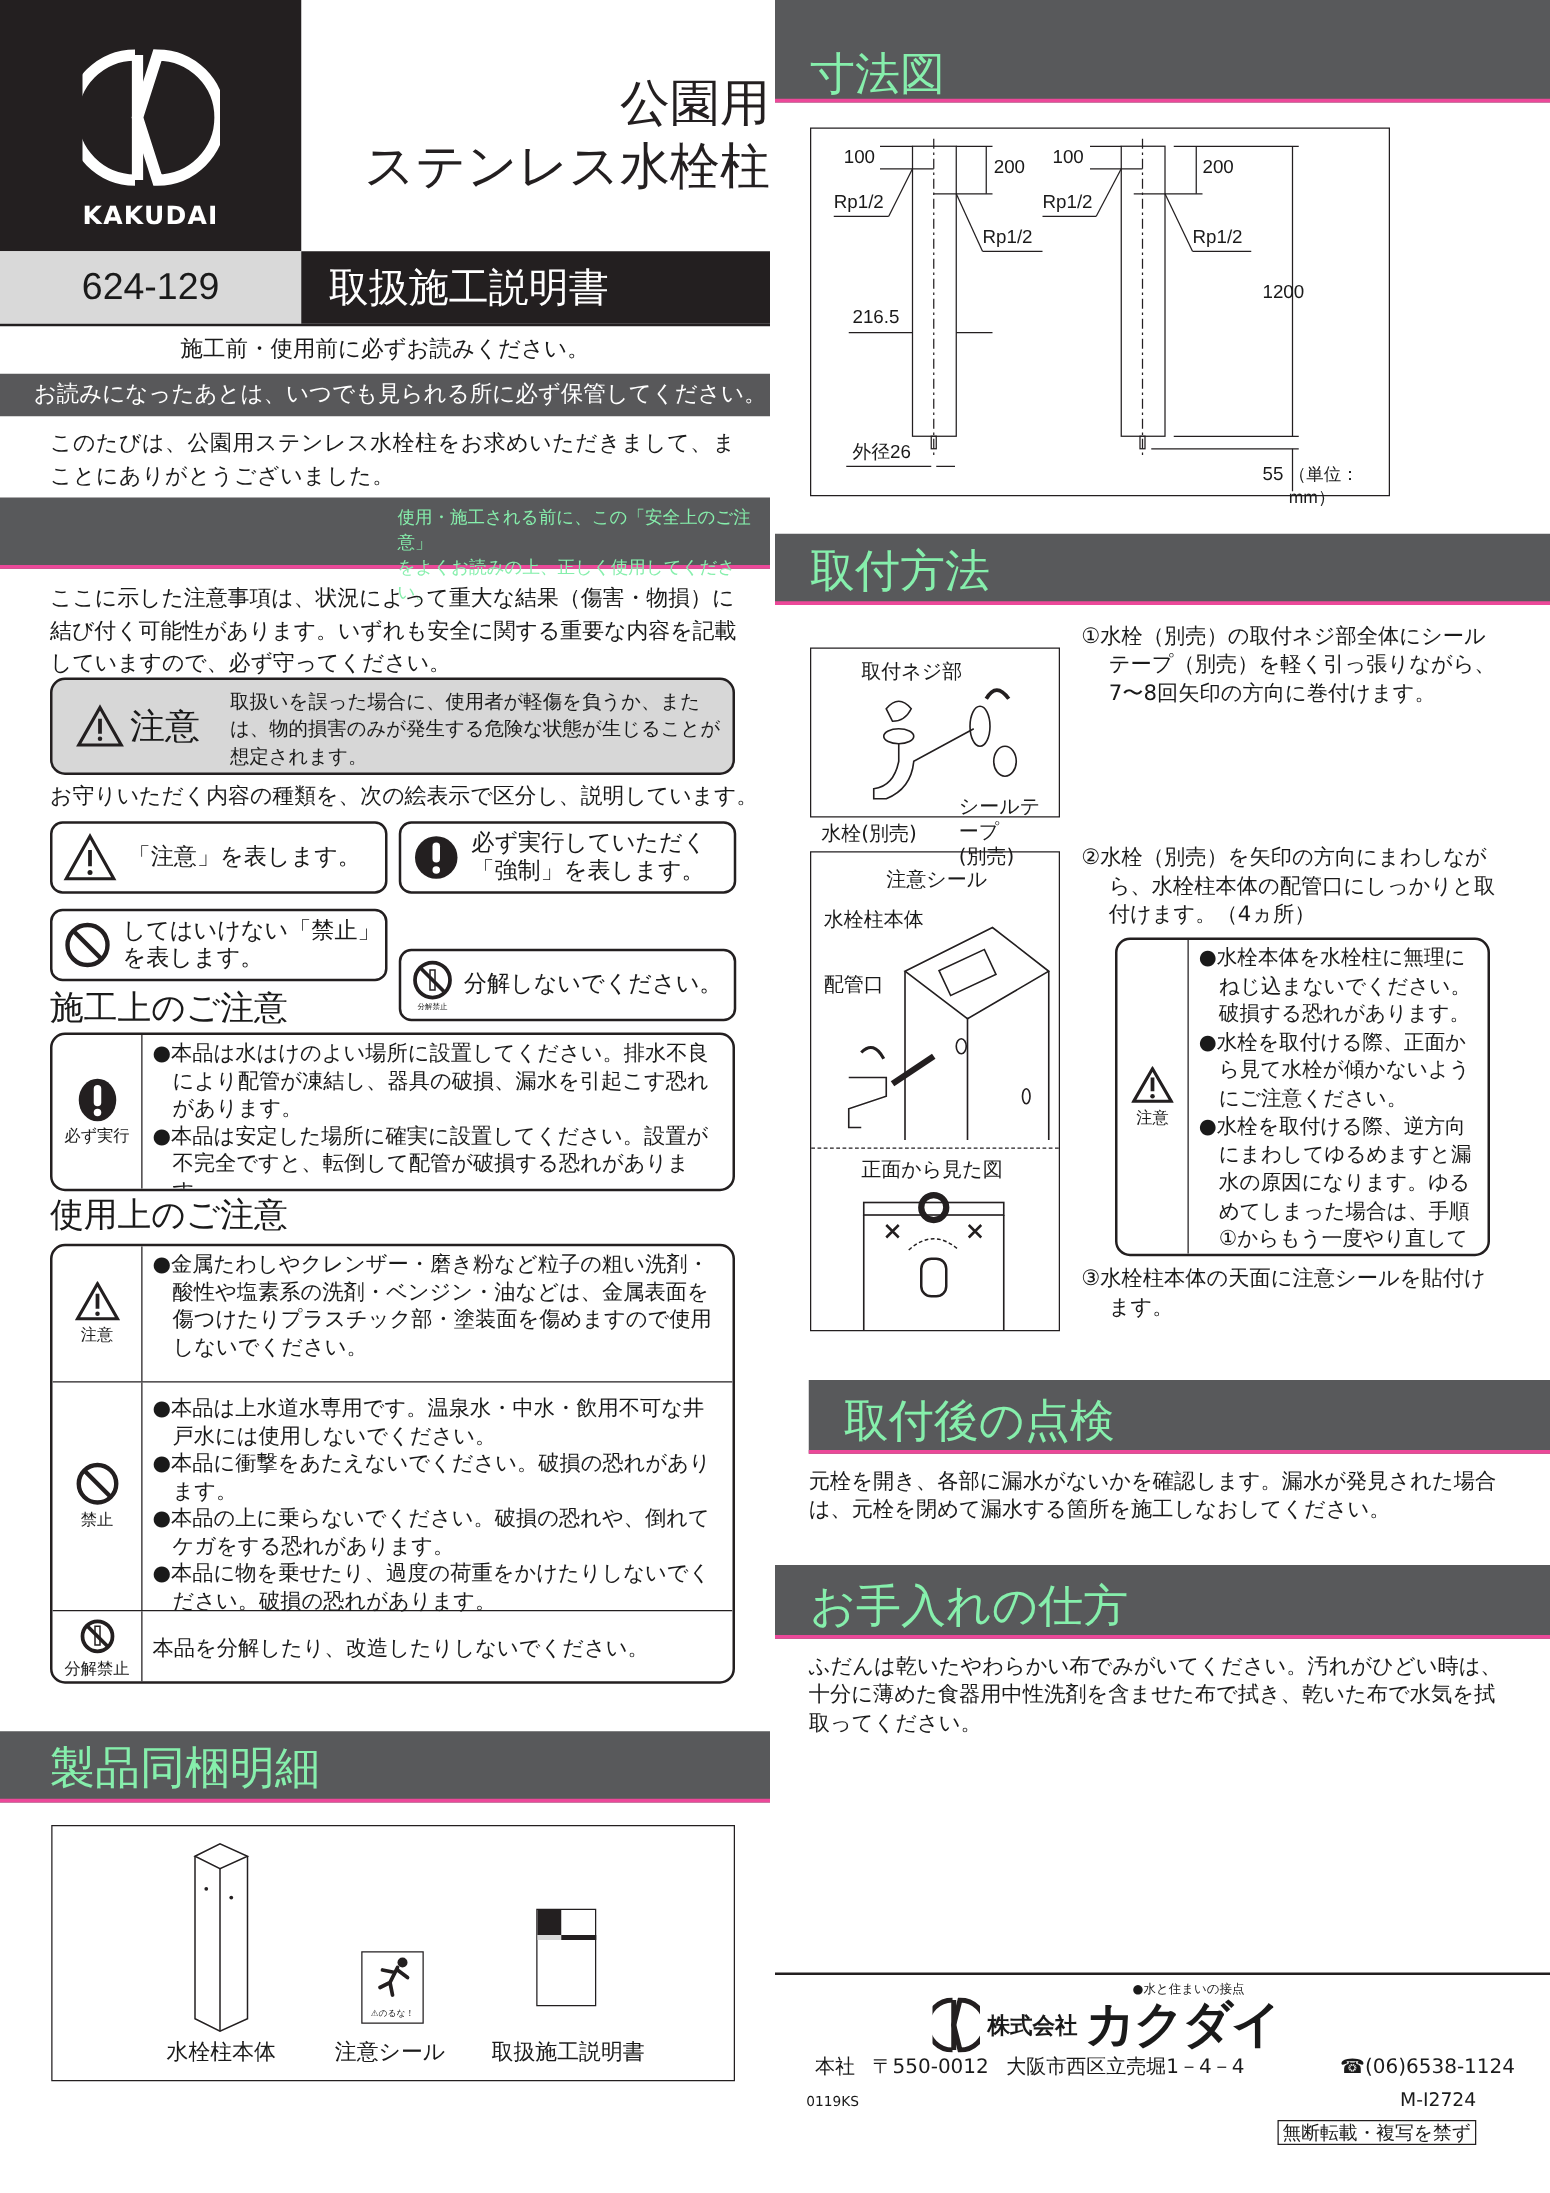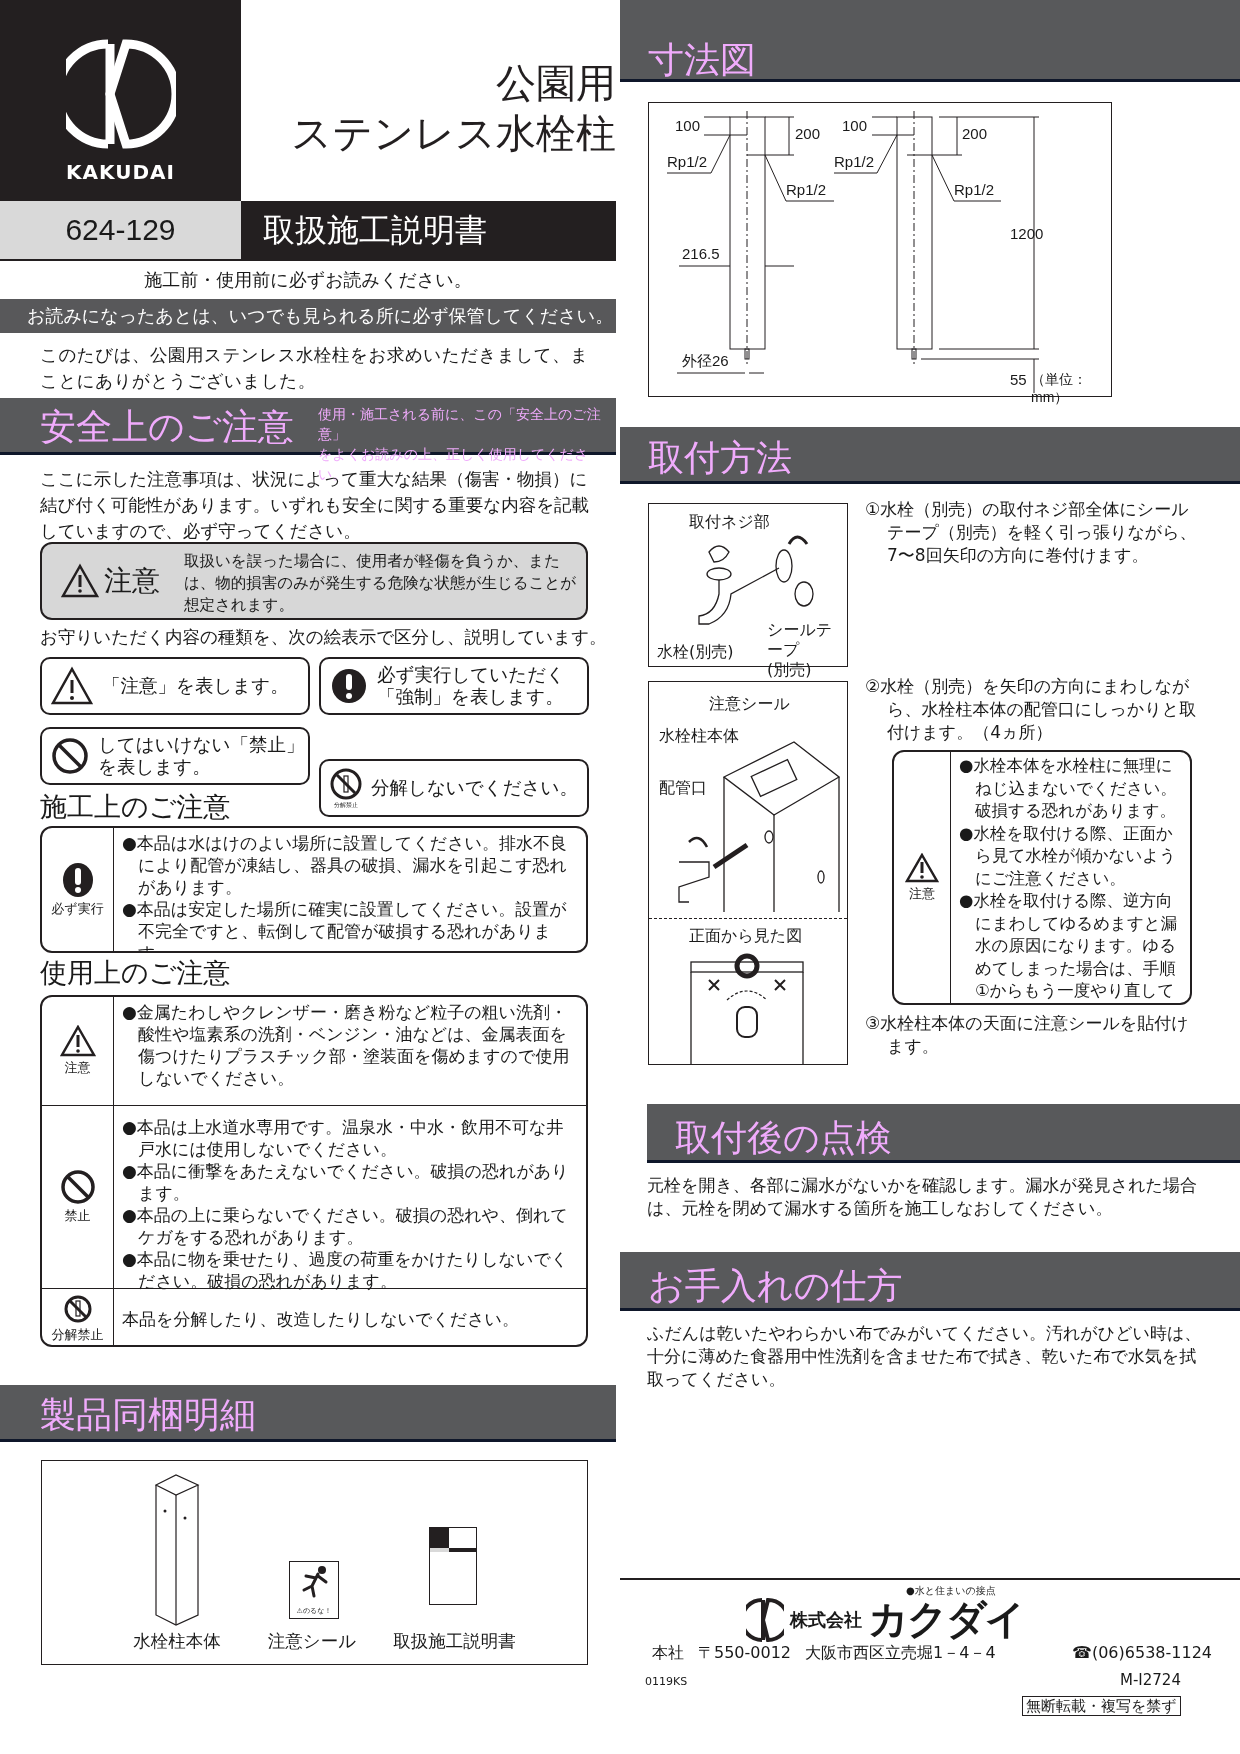--- a/index.html
+++ b/index.html
@@ -8,21 +8,21 @@
   
   .logo-block { left: 0; top: 0; width: 241px; height: 201px; background: #231f20; }
   .logo-text { left: 0; top: 160px; width: 241px; text-align: center; color: #fff; font-weight: bold; font-size: 20px; letter-spacing: 1px; }
   .title { left: 241px; top: 58px; width: 375px; text-align: right; font-size: 40px; line-height: 50px; color: #231f20; }
   .model-box { left: 0; top: 201px; width: 241px; height: 58px; background: #d9d9d9; font-size: 30px; text-align: center; line-height: 58px; font-family: "Liberation Sans Narrow","Liberation Sans", sans-serif; }
   .manual-box { left: 241px; top: 201px; width: 375px; height: 58px; background: #231f20; color: #fff; font-size: 32px; line-height: 58px; padding-left: 22px; }
   .rule { height: 2px; background: #231f20; }
   .read-first { left: 0; top: 262px; width: 616px; text-align: center; font-size: 18px; line-height: 36px; }
   .keep-band { left: 0; top: 299px; width: 616px; height: 34px; background: #58585a; color: #fff; font-size: 18px; line-height: 34px; padding-left: 27px; }
   .intro { left: 40px; top: 342px; width: 560px; font-size: 17.5px; line-height: 26px; letter-spacing: 0.5px; }
-  .sec-bar { background: #58595b; color: #f0abfc; border-bottom: 3px solid #0f172a; }
+  .sec-bar { background: #58595b; color: #86efac; border-bottom: 3px solid #ec4899; }
   .sec-bar .h { font-size: 36px; line-height: 1; }
   .safety-bar { left: 0; top: 398px; width: 616px; height: 57px; }
   .safety-bar .h { position: absolute; left: 40px; top: 11px; }
   .safety-bar .sub { position: absolute; left: 318px; top: 6px; font-size: 14px; line-height: 20px; }
   .safety-intro { left: 40px; top: 466px; width: 560px; font-size: 17.5px; line-height: 26px; }
   .caution-box { left: 40px; top: 542px; width: 548px; height: 78px; background: #d7d7d7; border: 2px solid #231f20; border-radius: 12px; }
   .caution-box .label { position: absolute; left: 18px; top: 18px; font-size: 28px; display:flex; align-items:center; gap:4px; }
   .caution-box .desc { position: absolute; left: 142px; top: 6px; width: 400px; font-size: 15.5px; line-height: 22px; }
   .legend-intro { left: 40px; top: 624px; font-size: 17.5px; line-height: 26px; }
   .legend { width: 270px; height: 58px; border: 2px solid #231f20; border-radius: 10px; display: flex; align-items: center; padding-left: 8px; gap: 8px; }
@@ -76,21 +76,20 @@
 
 <div class="abs model-box">624-129</div>
 <div class="abs manual-box">取扱施工説明書</div>
 <div class="abs rule" style="left:0;top:259px;width:616px"></div>
 
 <div class="abs read-first">施工前・使用前に必ずお読みください。</div>
 <div class="abs keep-band">お読みになったあとは、いつでも見られる所に必ず保管してください。</div>
 <div class="abs intro">このたびは、公園用ステンレス水栓柱をお求めいただきまして、まことにありがとうございました。</div>
 
 <div class="abs sec-bar safety-bar">
-  <div class="h">安全上のご注意</div>
   <div class="sub">
     <div>使用・施工される前に、この「安全上のご注意」</div>
     <div>をよくお読みの上、正しく使用してください。</div>
   </div>
 </div>
 
 <div class="abs safety-intro">ここに示した注意事項は、状況によって重大な結果（傷害・物損）に結び付く可能性があります。いずれも安全に関する重要な内容を記載していますので、必ず守ってください。</div>
 
 <div class="abs caution-box">
   <div class="label">
@@ -298,21 +297,21 @@
   <div class="dim-txt" style="left:305px;top:78px">Rp1/2</div>
   <div class="dim-txt" style="left:361px;top:122px">1200</div>
   <div class="dim-txt" style="left:361px;top:268px">55</div>
   <div class="dim-txt" style="left:382px;top:268px;font-size:14px">（単位：mm）</div>
 </div>
 
 <div class="abs sec-bar rbar mount-bar">
   <div class="h">取付方法</div>
 </div>
 
-<div class="abs fig" style="left:648px;top:503px;width:200px;height:164px">
+<div class="abs fig" style="left:648px;top:518px;width:200px;height:136px">
   <div class="abs" style="left:40px;top:8px;font-size:16px">取付ネジ部</div>
   <svg class="abs" style="left:30px;top:30px" width="150" height="95" viewBox="0 0 150 95">
     <g stroke="#231f20" stroke-width="1.3" fill="none">
       <path d="M30 18 Q40 6 50 18 Q45 28 35 28 Z"></path>
         <ellipse cx="40" cy="40" rx="12" ry="6"></ellipse>
       <path d="M40 46 L40 60 Q36 80 20 82 L20 90 L30 90 Q50 82 52 60 L100 34"></path>
       <ellipse cx="105" cy="32" rx="8" ry="16"></ellipse>
         <ellipse cx="125" cy="60" rx="9" ry="12"></ellipse>
       <path d="M110 10 Q118 -4 128 10" stroke-width="3"></path>
     </g>

